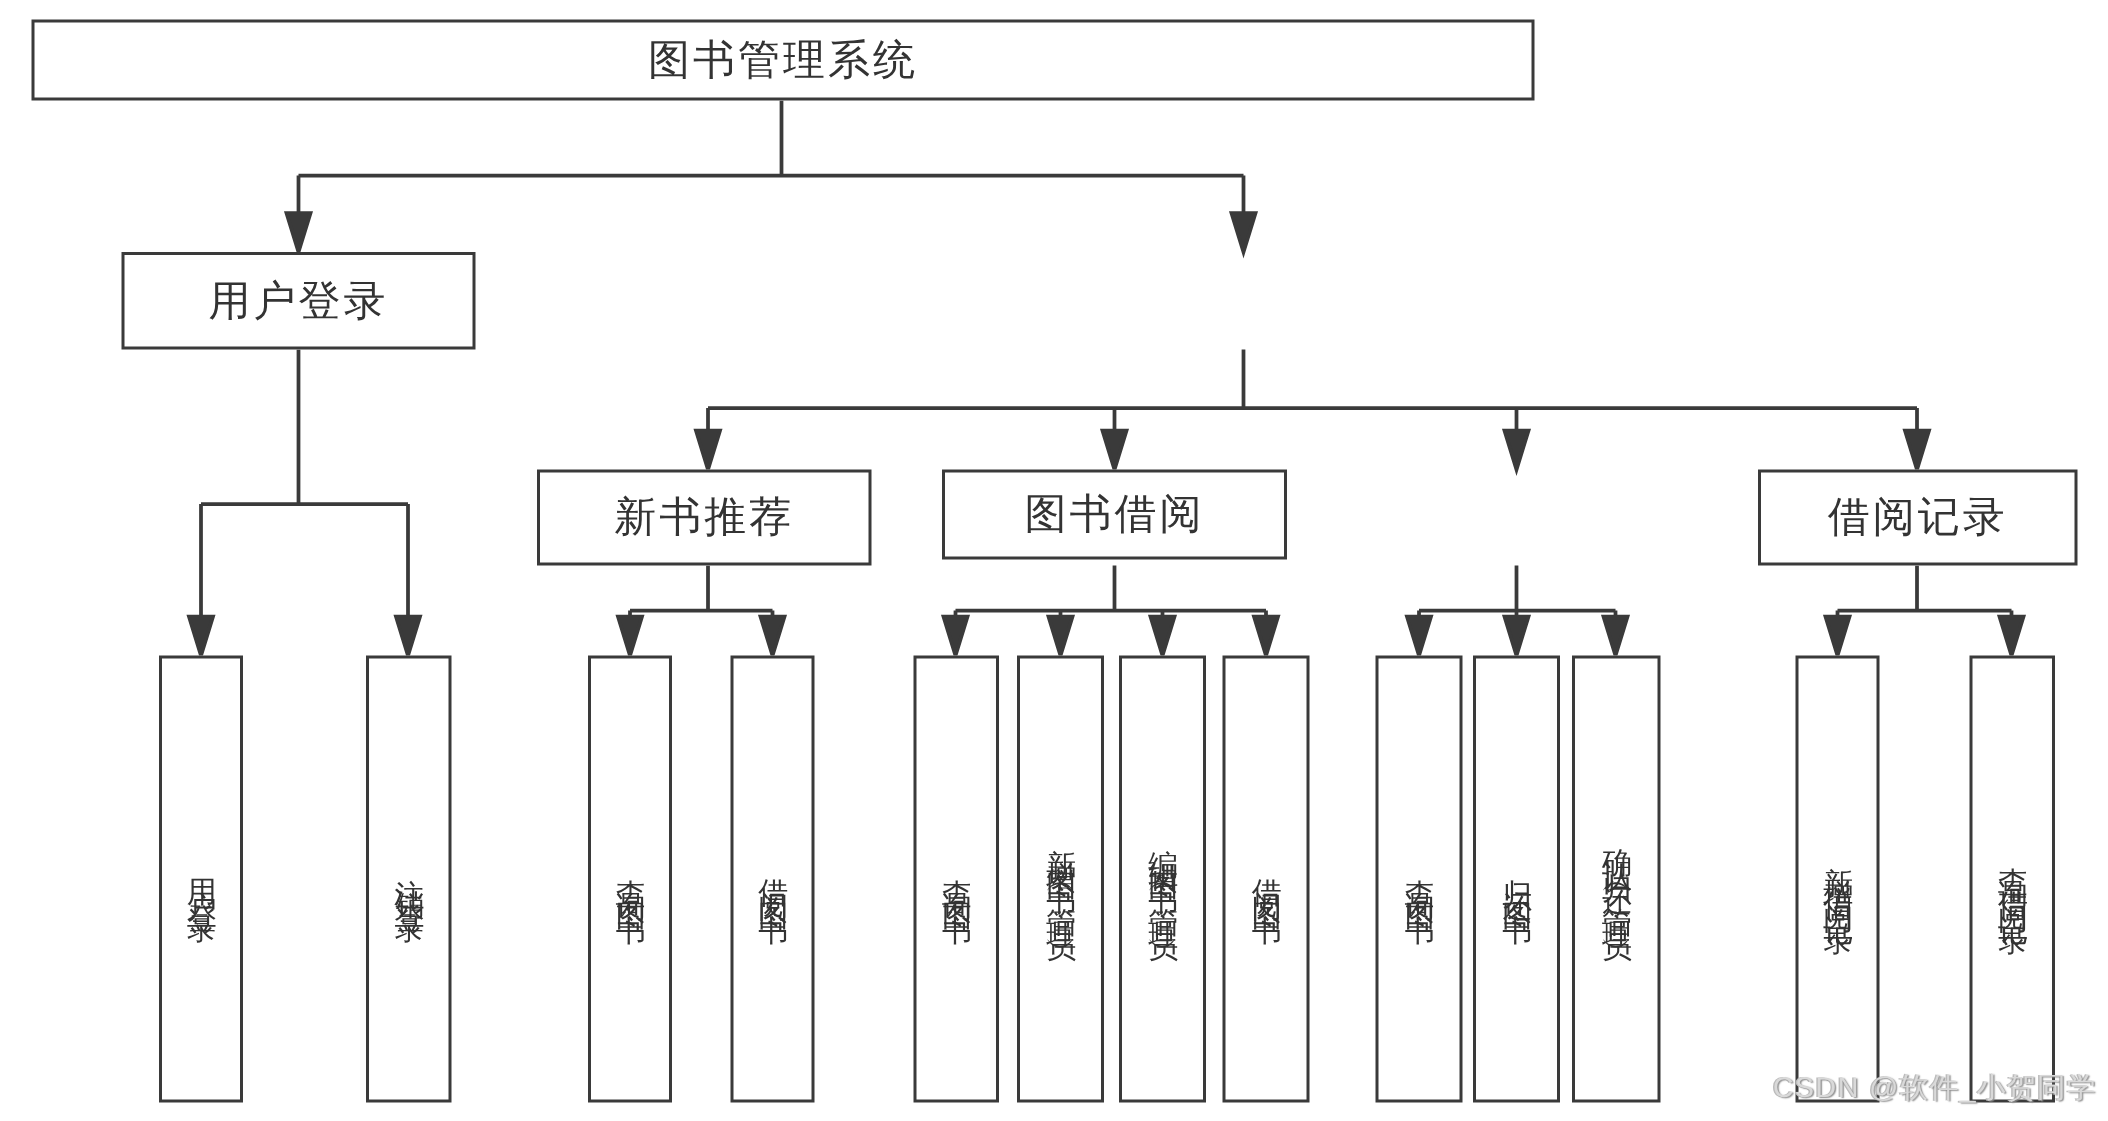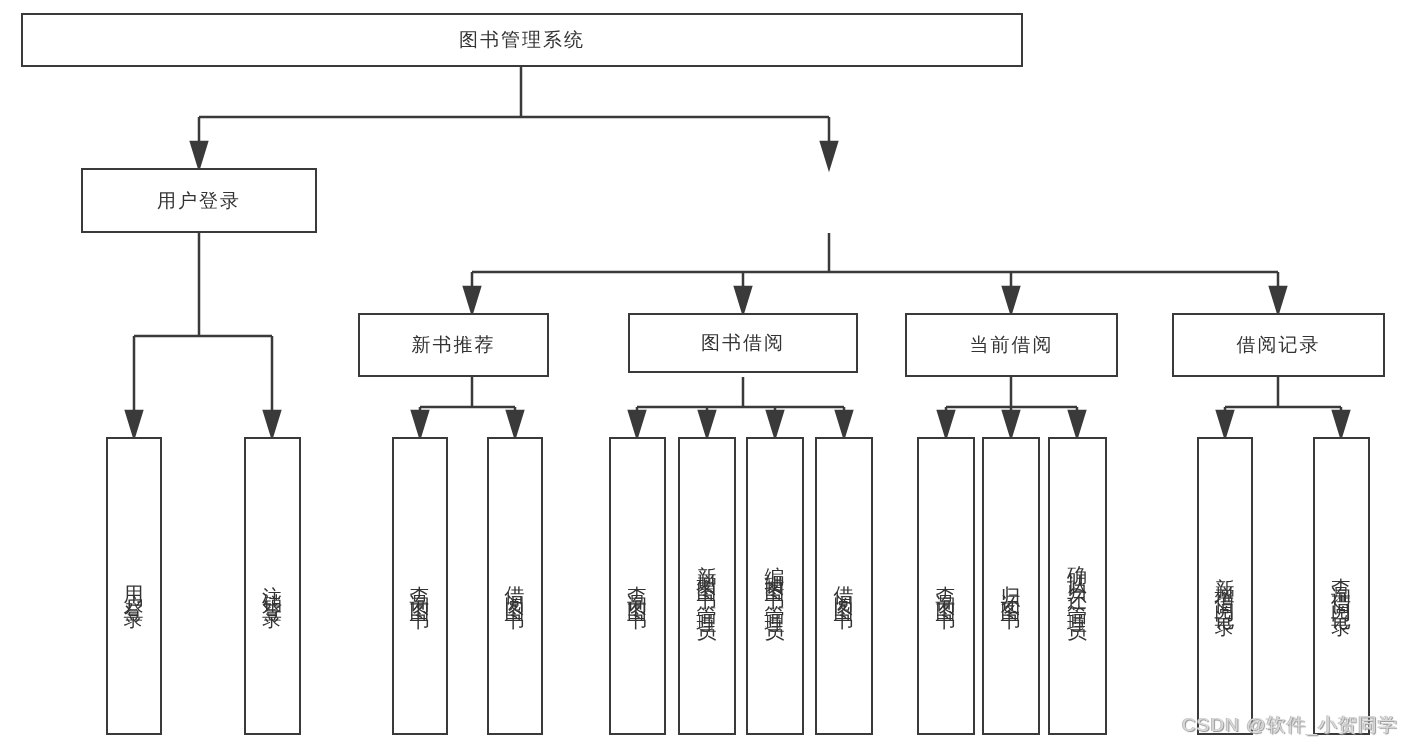--- a/index.html
+++ b/index.html
@@ -20,21 +20,21 @@
   .hbox {
     position: absolute;
     box-sizing: border-box;
     border: 2.5px solid #3a3a3a;
     background: #ffffff;
     display: flex;
     align-items: center;
     justify-content: center;
     z-index: 2;
     color: #333333;
-    font-size: 19px;
+    font-size: 28px;
     letter-spacing: 2px;
   }
   .leaf {
     position: absolute;
     top: 437px;
     height: 298px;
     box-sizing: border-box;
     border: 2.5px solid #3a3a3a;
     background: #ffffff;
     display: flex;
@@ -121,28 +121,25 @@
   </svg>
 
   <div class="hbox" style="left:21px; top:13px; width:1002px; height:54px;">
     <span>图书管理系统</span>
   </div>
 
   <div class="hbox" style="left:81px; top:168px; width:236px; height:65px;">
     <span>用户登录</span>
   </div>
 
-  <div class="hbox" style="left:358px; top:313px; width:191px; height:64px;">
+  <div class="hbox" style="left:358px; top:313px; width:223px; height:64px;">
     <span>新书推荐</span>
   </div>
   <div class="hbox" style="left:628px; top:313px; width:230px; height:60px;">
     <span>图书借阅</span>
-  </div>
-  <div class="hbox" style="left:905px; top:313px; width:213px; height:64px;">
-    <span>当前借阅</span>
   </div>
   <div class="hbox" style="left:1172px; top:313px; width:213px; height:64px;">
     <span>借阅记录</span>
   </div>
 
   <div class="leaf" style="left:106px; width:56px;">
     <span>用户登录</span>
   </div>
   <div class="leaf" style="left:244px; width:57px;">
     <span>注销登录</span>

